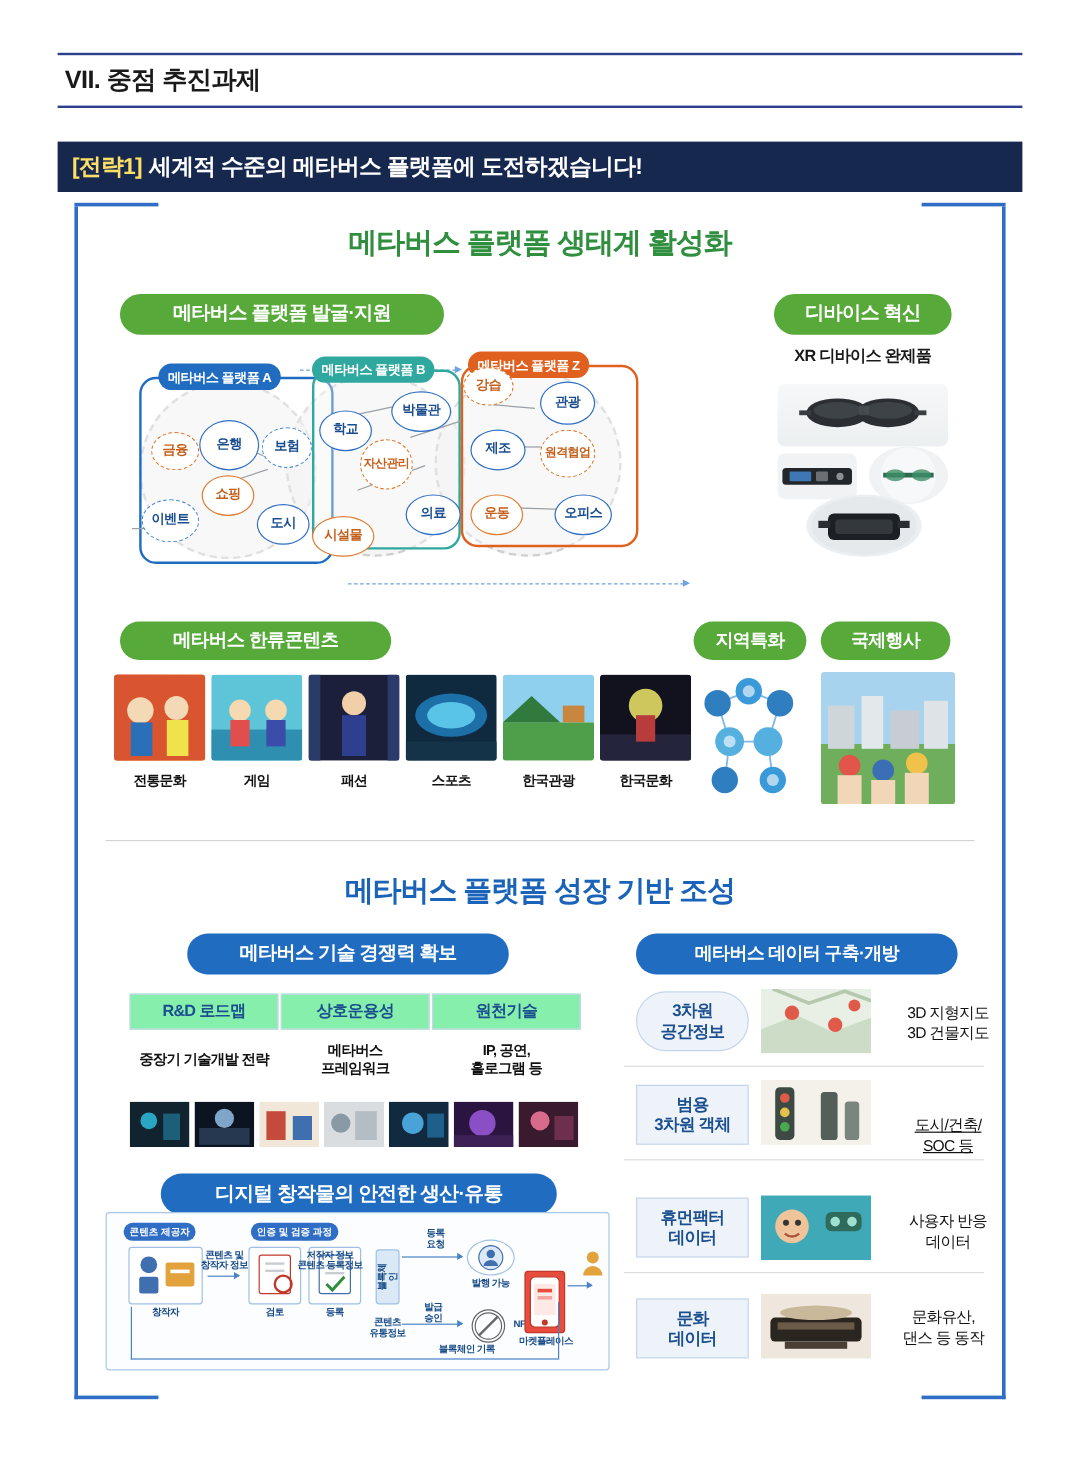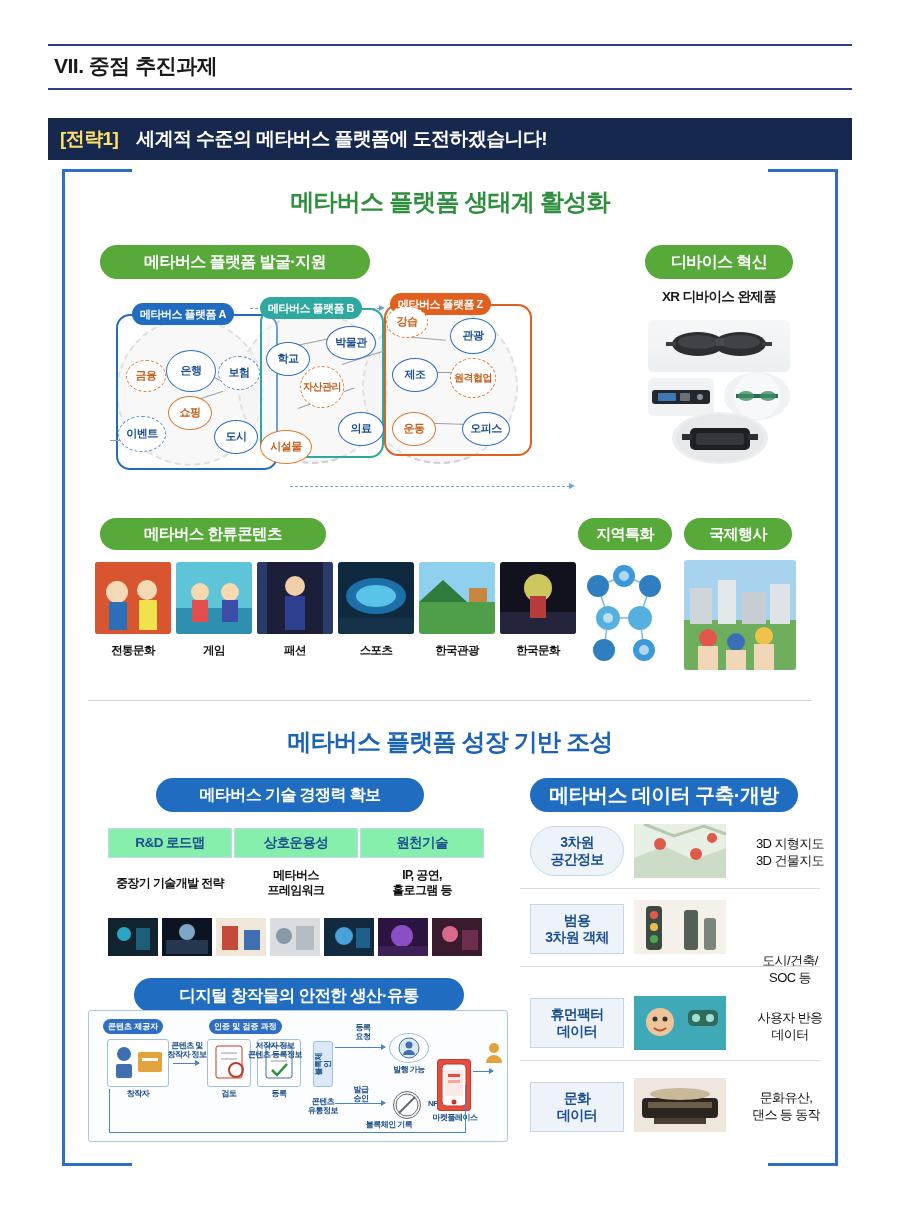--- a/index.html
+++ b/index.html
@@ -44,21 +44,21 @@
     width: 804px; height: 42px;
     background: #17284f;
     color: #ffffff;
     display: flex;
     align-items: center;
     padding-left: 12px;
     font-size: 19px;
     font-weight: bold;
     letter-spacing: -0.6px;
   }
-  .strategy-bar .tag { color: #ffe066; margin-right: 18px; }
+  .strategy-bar .tag { color: #ffe066; margin-right: 6px; }
 
   
   .bracket {
     position: absolute;
     left: 62px; top: 172px;
     width: 776px; height: 994px;
     border-left: 3px solid #2f6ec4;
     border-right: 3px solid #2f6ec4;
   }
   .bracket::before, .bracket::after {
@@ -529,21 +529,21 @@
       <rect x="70" y="84" width="20" height="26" fill="#f2d6b8"></rect>
     </svg>
   </div>
 
   <div class="divider"></div>
 
   <div class="title-blue">메타버스 플랫폼 성장 기반 조성</div>
 
   <div class="pill pill-blue" style="left:156px; top:778px; width:268px; height:34px; font-size:16px;">메타버스 기술 경쟁력 확보</div>
 
-  <div class="pill pill-blue" style="left:530px; top:778px; width:268px; height:34px; font-size:20px;">메타버스 데이터 구축·개방</div>
+  <div class="pill pill-blue" style="left:530px; top:778px; width:268px; height:34px; font-size:15px;">메타버스 데이터 구축·개방</div>
 
   <div class="tech-head" style="left:108px; top:828px; width:124px;">R&amp;D 로드맵</div>
   <div class="tech-head" style="left:234px; top:828px; width:124px;">상호운용성</div>
   <div class="tech-head" style="left:360px; top:828px; width:124px;">원천기술</div>
 
   <div class="tech-sub" style="left:104px; top:876px; width:132px;">중장기 기술개발 전략</div>
   <div class="tech-sub" style="left:234px; top:868px; width:124px; white-space:pre-line;">메타버스
 프레임워크</div>
   <div class="tech-sub" style="left:360px; top:868px; width:124px; white-space:pre-line;">IP, 공연,
 홀로그램 등</div>
@@ -717,21 +717,21 @@
     <svg width="92" height="58" viewBox="0 0 92 58">
         <rect width="92" height="58" fill="#f4f1ea"></rect>
         <rect x="12" y="6" width="16" height="44" rx="4" fill="#3d4a43"></rect>
         <circle cx="20" cy="15" r="4" fill="#e05a4a"></circle>
         <circle cx="20" cy="27" r="4" fill="#e2c24a"></circle>
         <circle cx="20" cy="39" r="4" fill="#4aa84f"></circle>
         <rect x="50" y="10" width="14" height="40" rx="3" fill="#555f59"></rect>
         <rect x="70" y="18" width="12" height="32" rx="3" fill="#7a857e"></rect>
       </svg>
   </div>
-  <div class="data-txt" style="left:730px; top:953px; white-space:pre-line;">도시/건축/
+  <div class="data-txt" style="left:730px; top:930px; white-space:pre-line;text-decoration:underline;">도시/건축/
 SOC 등</div>
   <div class="data-sep" style="left:520px; top:966px;"></div>
 
   <div class="data-chip" style="left:530px; top:998px; white-space:pre-line;">휴먼팩터
 데이터</div>
   <div class="data-img" style="left:634px; top:996px;">
     <svg width="92" height="54" viewBox="0 0 92 54">
         <rect width="92" height="54" fill="#3fa9b8"></rect>
         <circle cx="26" cy="26" r="14" fill="#f0c49a"></circle>
         <circle cx="21" cy="23" r="2.5" fill="#333"></circle>

